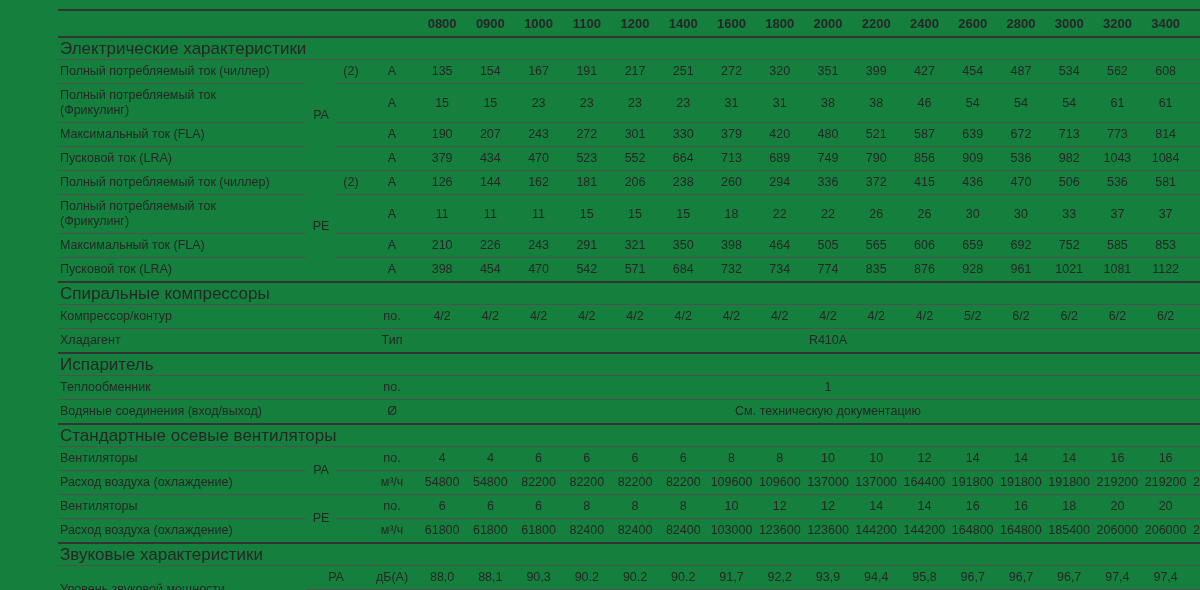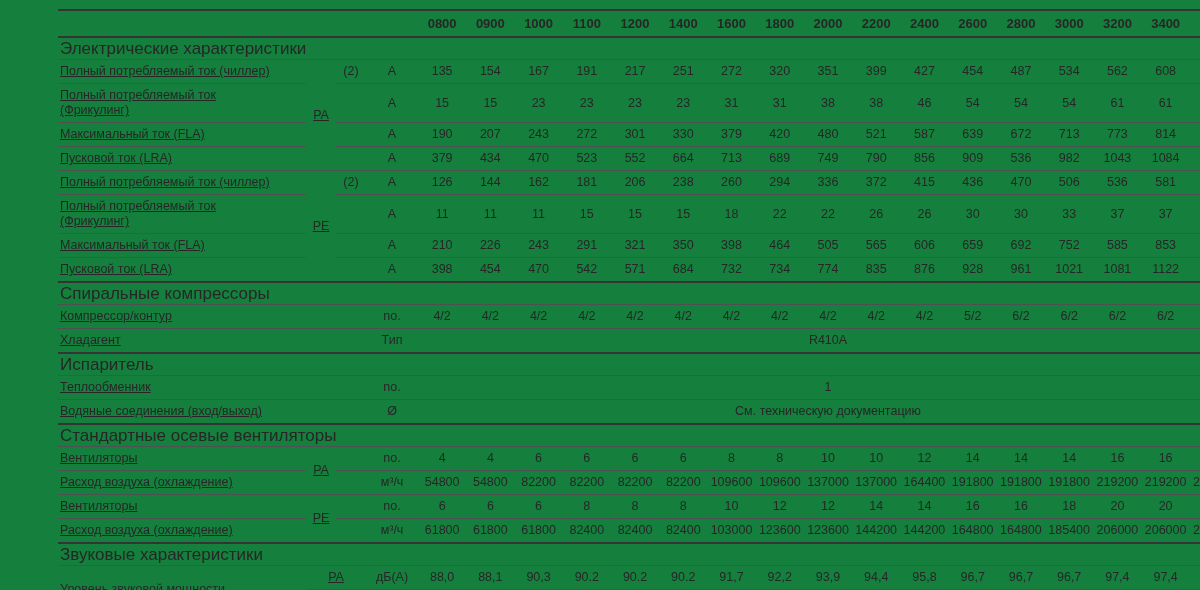--- a/index.html
+++ b/index.html
@@ -47,23 +47,22 @@
     font-size: 17px;
     padding: 3px 2px;
   }
   #spec-table tr:last-child td {
     border-bottom: 2px solid #343434;
   }
   #spec-table td.cell-label {
     text-align: left;
     padding-left: 2px;
     white-space: pre-line;
-    text-decoration: underline;
-  }
-  #spec-table td.cell-group { text-align: center; text-decoration: underline; }
+  }
+  #spec-table td.cell-group { text-align: center; }
   #spec-table td.cell-note  { text-align: center; }
   #spec-table td.cell-unit  { text-align: center; }
   #spec-table td.cell-span-value { text-align: center; }
   #spec-table td.corner { }
 </style>
 </head>
 <body>
 
 <div id="stage">
   <table id="spec-table">

